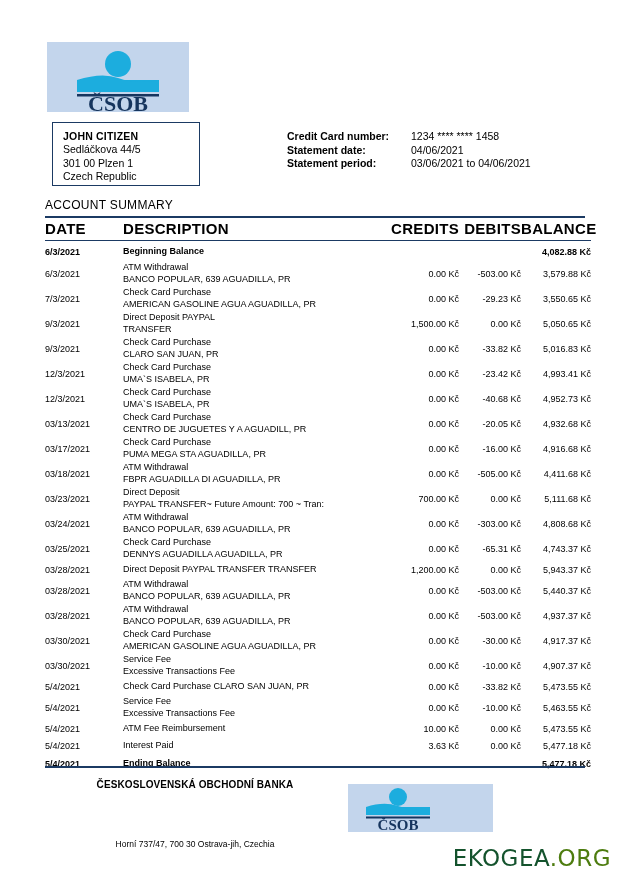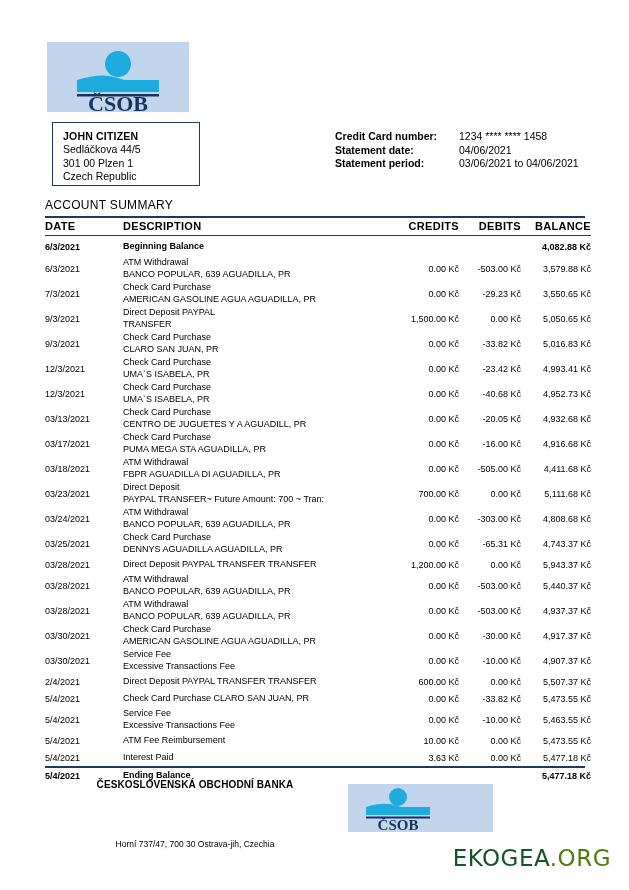--- a/index.html
+++ b/index.html
@@ -56,21 +56,20 @@
     line-height: 13.5px;
   }
 
   
   .meta {
     position: absolute;
     left: 287px;
     top: 130px;
     font-size: 10.5px;
     line-height: 13.5px;
-    margin-left: 48px;
   }
   .meta-row { display: flex; }
   .meta-label {
     font-weight: bold;
     width: 124px;
     flex: 0 0 124px;
   }
   .meta-value { white-space: pre; }
 
   
@@ -97,21 +96,21 @@
     left: 45px;
     top: 218px;
     width: 540px;
   }
   table {
     border-collapse: collapse;
     width: 540px;
     table-layout: fixed;
   }
   thead th {
-    font-size: 11px;
+    font-size: 15px;
     font-weight: bold;
     letter-spacing: 0.3px;
     padding: 2px 0 3px 0;
     vertical-align: bottom;
     border-bottom: 1.5px solid #1b3a63;
   }
   th.c-date   { width: 72px;  text-align: left; }
   th.c-desc   { width: 268px; text-align: left; padding-left: 6px;}
   th.c-credit { width: 68px;  text-align: right; }
   th.c-debit  { width: 62px;  text-align: right; }
@@ -413,29 +412,20 @@
             <td class="d-date">03/30/2021</td>
             <td class="d-desc">
               <span class="desc-l1">Service Fee</span>
               <span class="desc-l2">Excessive Transactions Fee</span>
             </td>
             <td class="d-credit">0.00 Kč</td>
             <td class="d-debit">-10.00 Kč</td>
             <td class="d-bal">4,907.37 Kč</td>
           </tr>
           <tr class="r-one">
-            <td class="d-date">2/4/2021</td>
-            <td class="d-desc">
-              <span class="desc-l1">Direct Deposit PAYPAL TRANSFER TRANSFER</span>
-            </td>
-            <td class="d-credit">600.00 Kč</td>
-            <td class="d-debit">0.00 Kč</td>
-            <td class="d-bal">5,507.37 Kč</td>
-          </tr>
-          <tr class="r-one">
             <td class="d-date">5/4/2021</td>
             <td class="d-desc">
               <span class="desc-l1">Check Card Purchase CLARO SAN JUAN, PR</span>
             </td>
             <td class="d-credit">0.00 Kč</td>
             <td class="d-debit">-33.82 Kč</td>
             <td class="d-bal">5,473.55 Kč</td>
           </tr>
           <tr class="r-two">
             <td class="d-date">5/4/2021</td>

